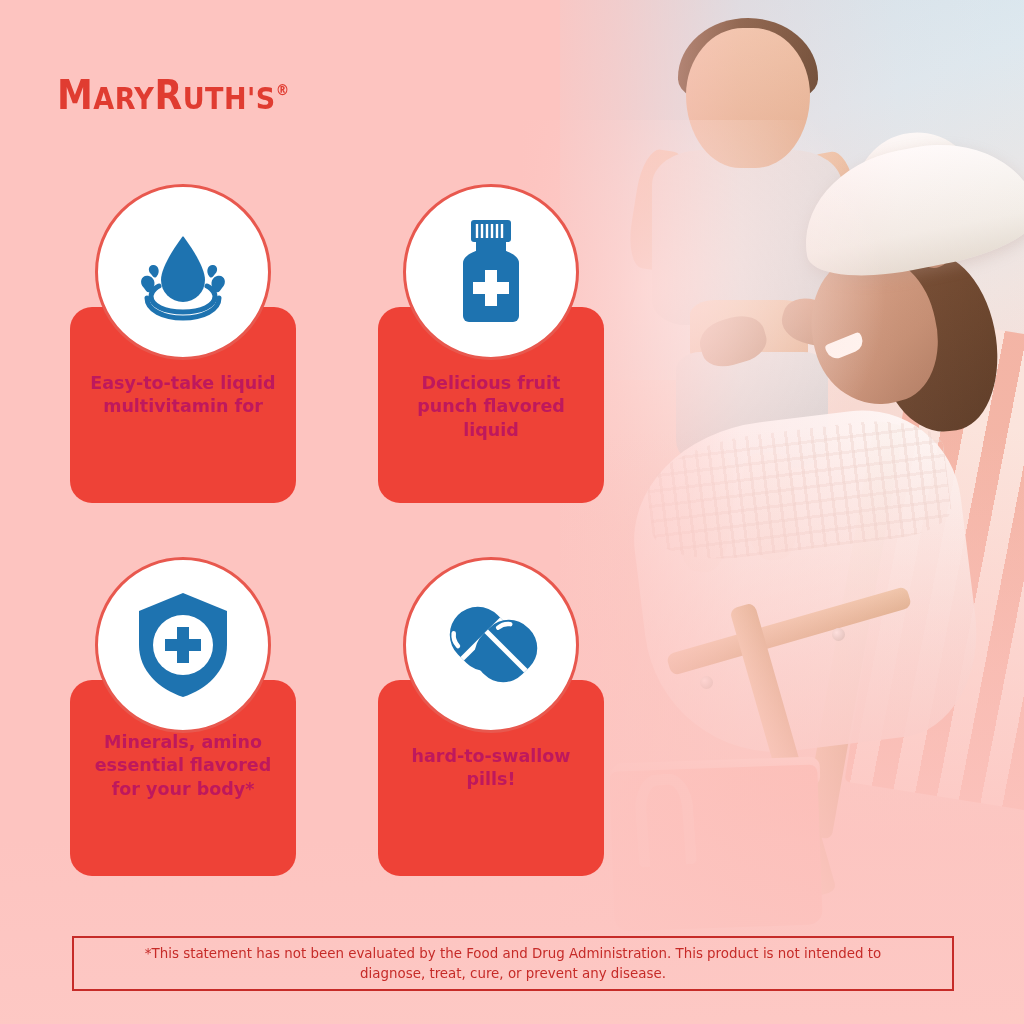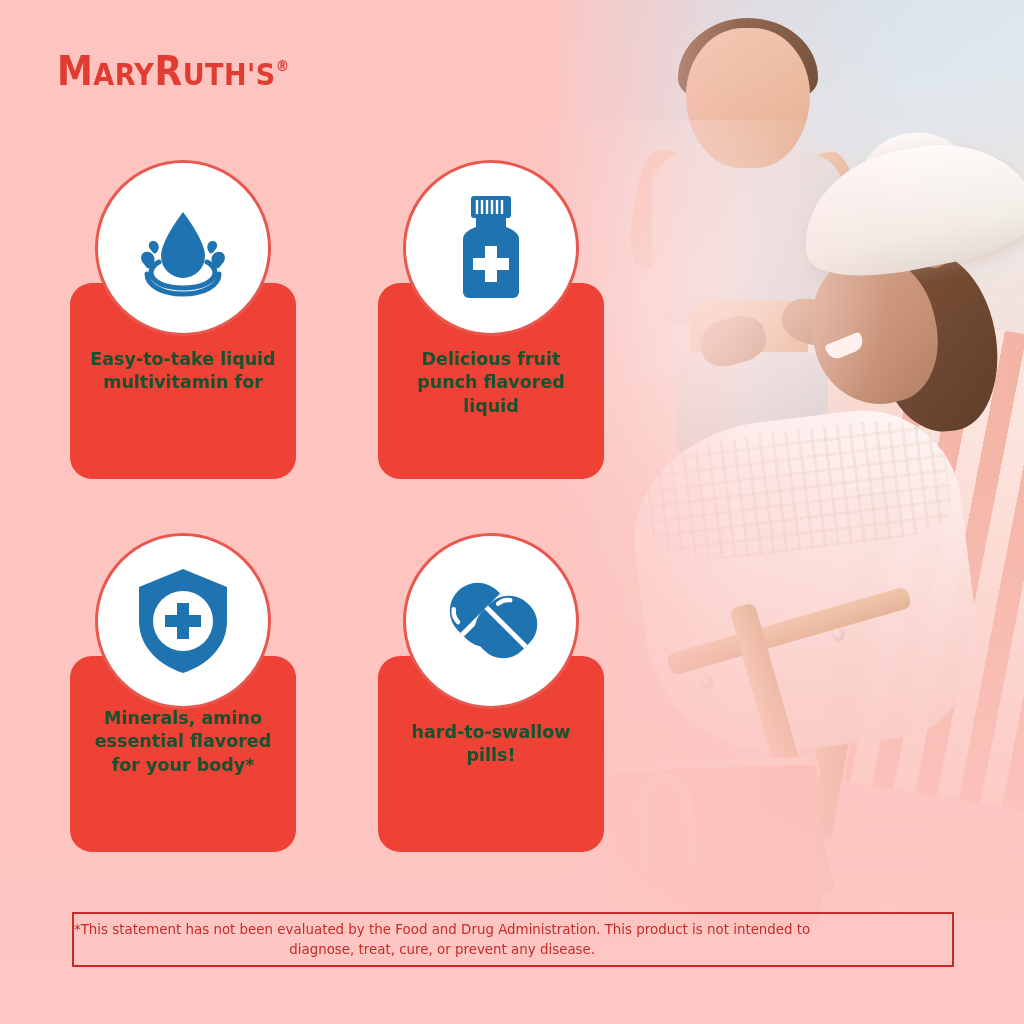--- a/index.html
+++ b/index.html
@@ -184,21 +184,21 @@
     position:absolute; inset:0;
     background:
       linear-gradient(90deg, #FDC4C0 0px, #FDC4C0 520px, rgba(253,196,192,.72) 620px, rgba(253,196,192,.30) 740px, rgba(253,196,192,.10) 900px, rgba(253,196,192,.05) 1024px);
   }
   .wash-v {
     position:absolute; inset:0;
     background:linear-gradient(180deg, rgba(253,196,192,0) 0%, rgba(253,196,192,0) 42%, rgba(253,196,192,.45) 62%, rgba(253,196,192,.86) 82%, rgba(253,200,196,.96) 100%);
   }
 
   
-  #fg { position:absolute; inset:0; }
+  #fg { position:absolute; inset:0;margin-top:24px; }
 
   
   .logo {
     position:absolute; left:57px; top:48px;
     color:#E03C31;
     font-size:40px; font-weight:bold;
     letter-spacing:.5px;
     font-family:"DejaVu Sans", sans-serif;
     font-stretch:condensed;
     white-space:nowrap;
@@ -215,31 +215,31 @@
   }
   .card-circle {
     position:absolute; left:25px; top:0; width:176px; height:176px;
     border-radius:50%;
     background:#FFFFFF;
     border:3px solid #E8584E;
     display:flex; align-items:center; justify-content:center;
   }
   .card-text {
     position:absolute; left:6px; top:188px; width:214px;
-    text-align:center; color:#14532d;
+    text-align:center; color:#be185d;
     font-size:17.5px; font-weight:bold; line-height:1.33;
     font-family:"DejaVu Sans", sans-serif;
   }
   .card-text.four { top:174px; }
 
   
   .disclaimer {
     position:absolute; left:72px; top:912px; width:882px; height:55px;
     border:2px solid #C62B28;
-    display:flex; align-items:center; 
+    display:flex; align-items:center; justify-content:center;
   }
   .disclaimer p {
     color:#C62B28; font-size:13.4px; line-height:1.42; text-align:center;
     font-family:"DejaVu Sans", sans-serif;
   }
 </style>
 </head>
 <body>
 
 <div id="bg">

